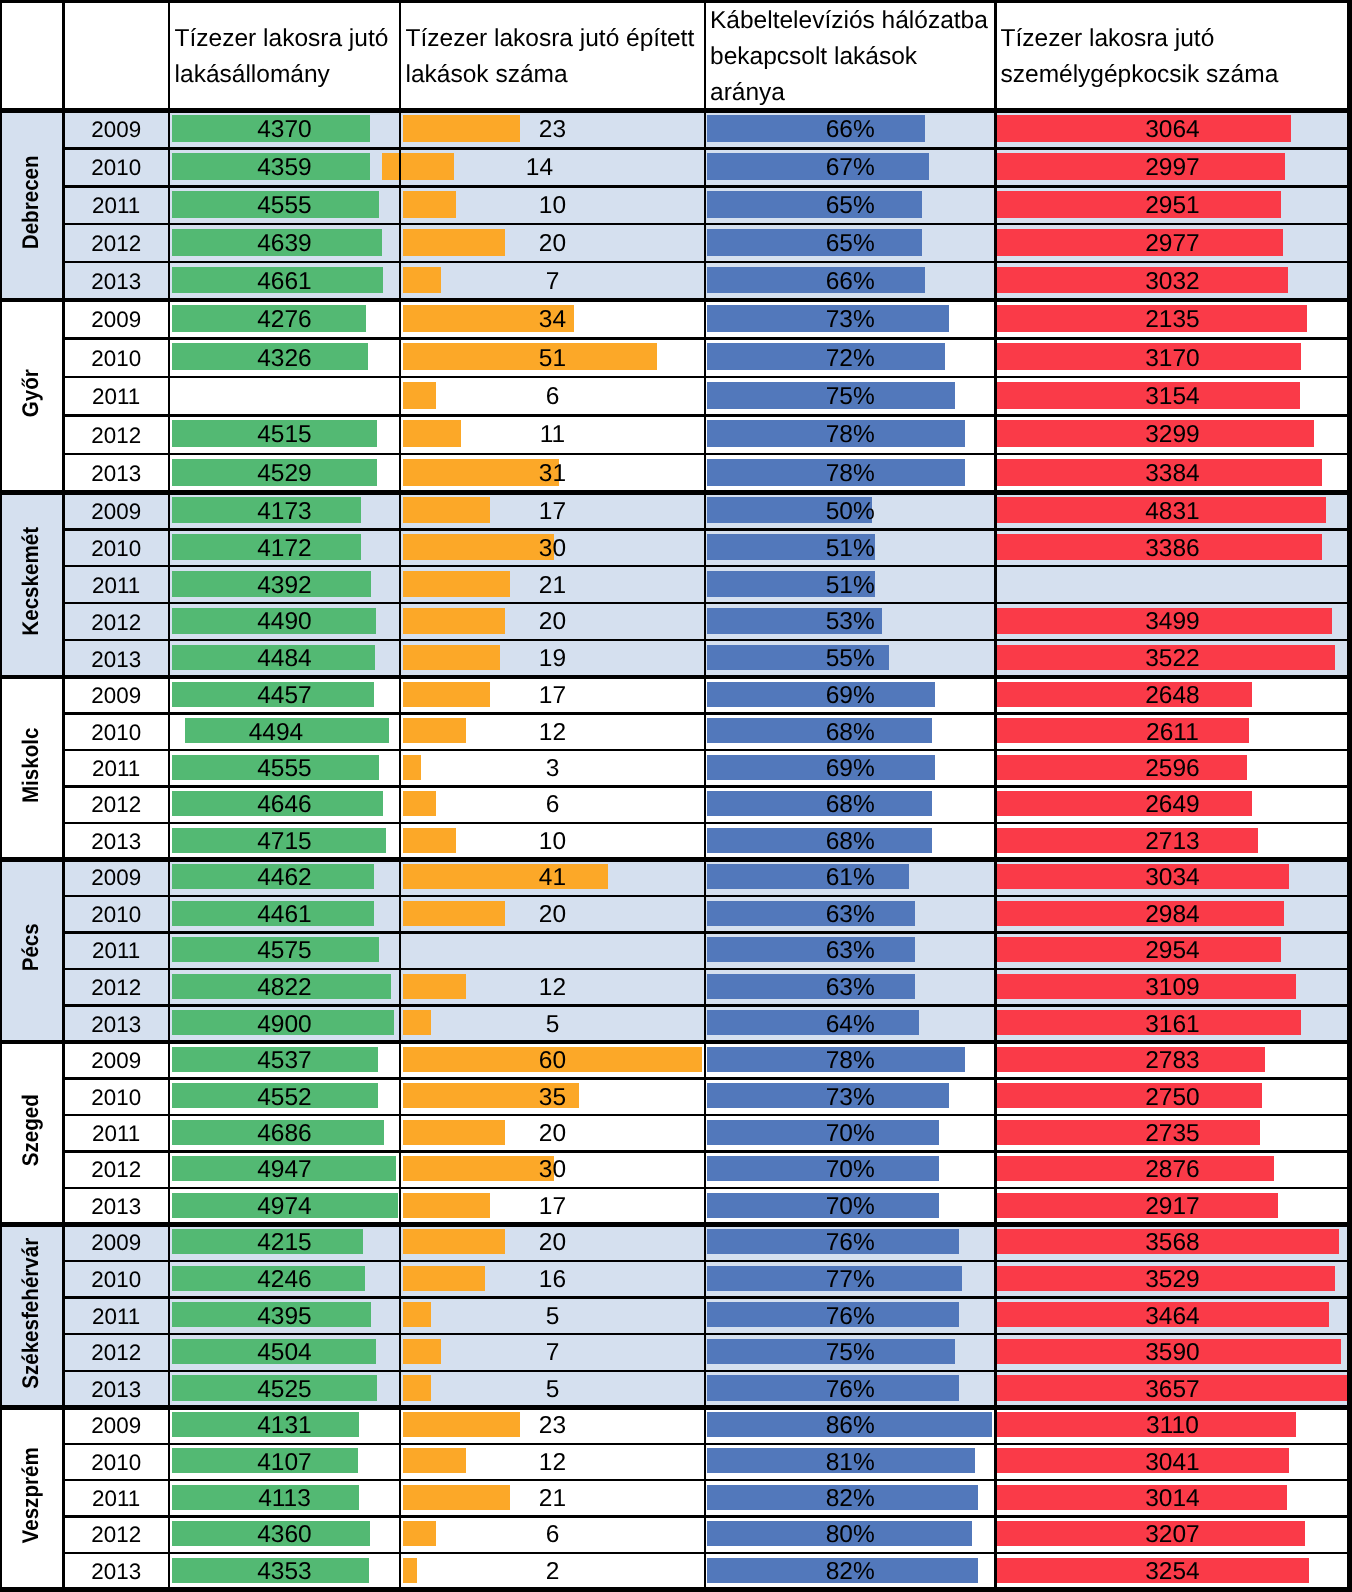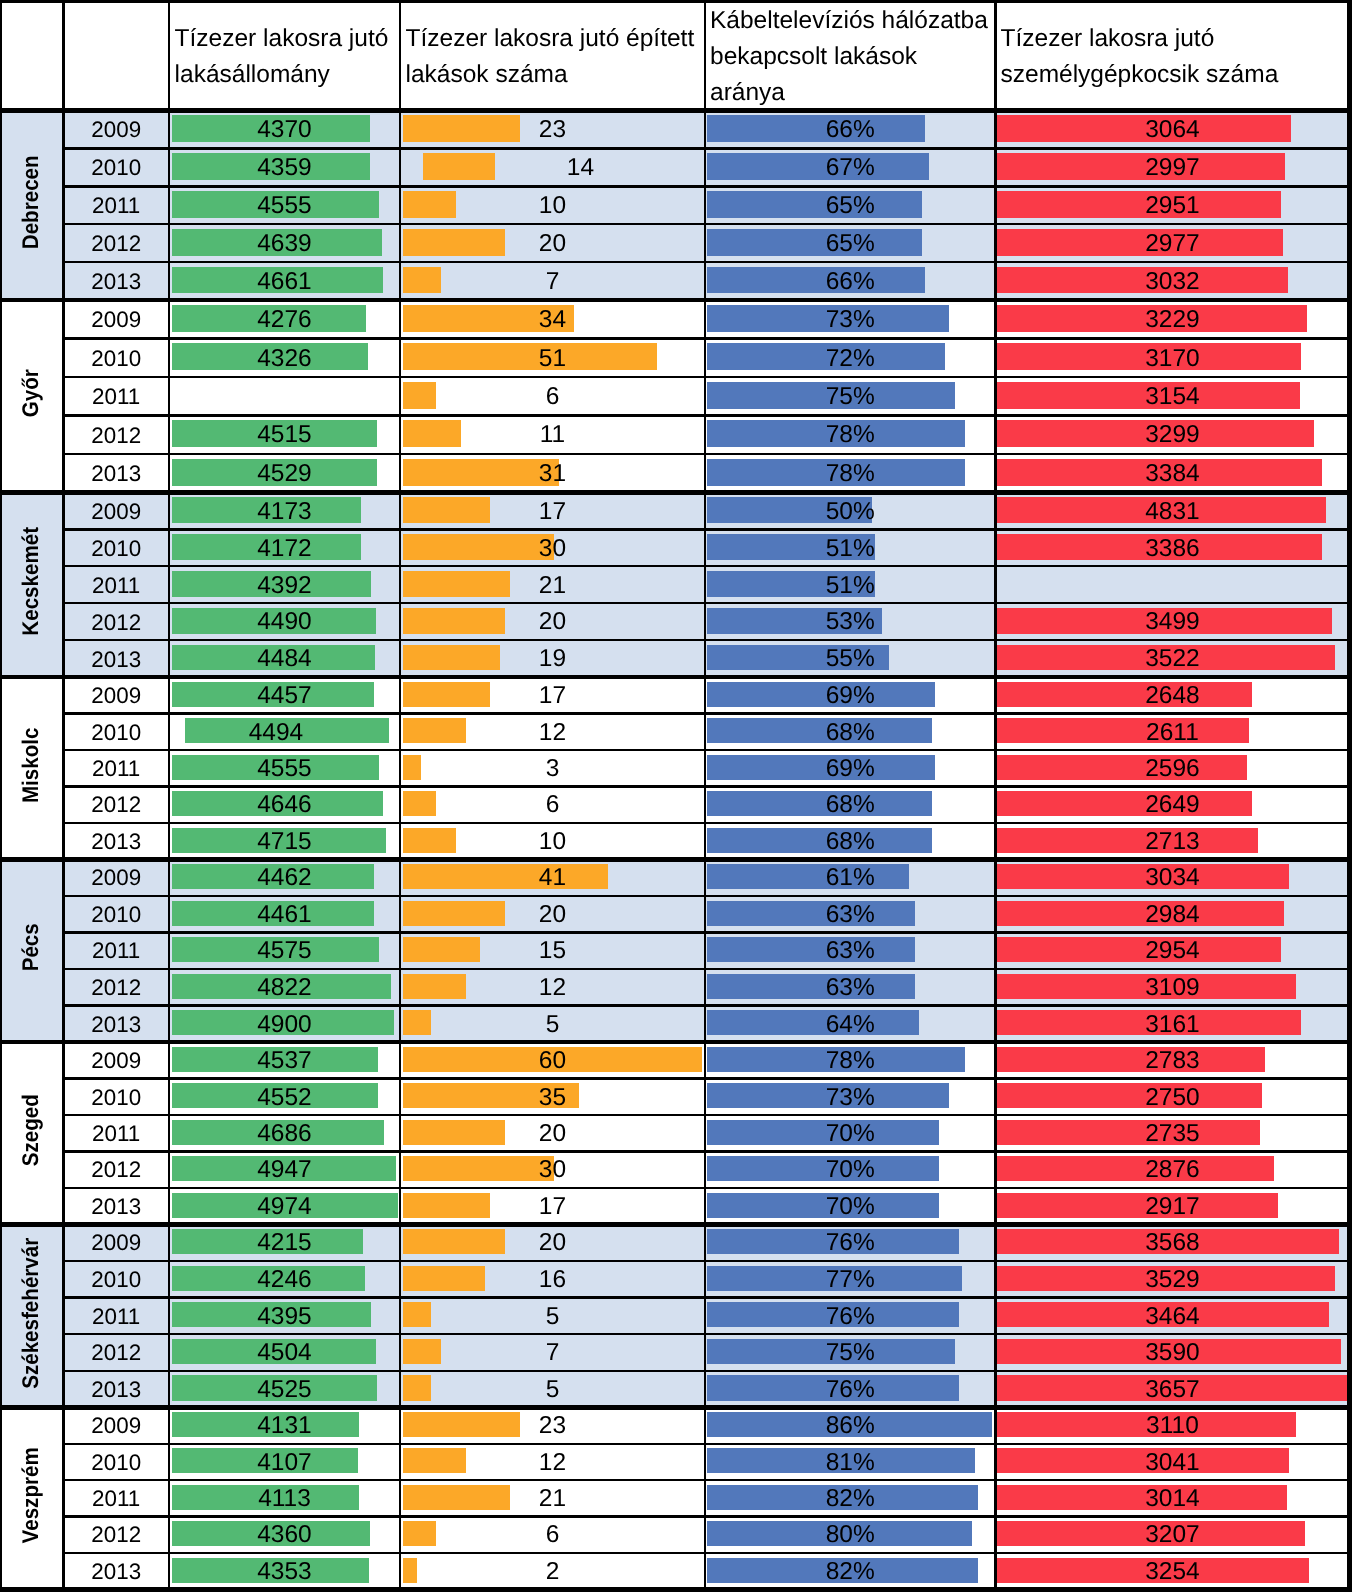--- a/index.html
+++ b/index.html
@@ -68,21 +68,21 @@
 <div class="rowgrp" style="top:148.44px;width:1349.5px;height:37.94px">
   <div class="tx yr" style="left:63.4px;width:105.6px">
         <span>2010</span>
       </div>
   <div class="cellbar" style="left:169.0px;width:231.0px">
     <div class="bar" style="margin-left:3.30px;top:4.70px;width:197.38px;height:26.54px;background:#53B973"></div>
     <div class="tx" style="left:0;width:100%">
           <span>4359</span>
         </div>
   </div>
-  <div class="cellbar" style="left:420px;width:321px">
+  <div class="cellbar" style="left:379px;width:321px">
     <div class="bar" style="margin-left:3.20px;top:4.70px;width:72.31px;height:26.54px;background:#FCA828"></div>
     <div class="tx" style="left:0;width:100%">
           <span>14</span>
         </div>
   </div>
   <div class="cellbar" style="left:705.0px;width:290.4px">
     <div class="bar" style="margin-left:2.00px;top:4.70px;width:221.58px;height:26.54px;background:#5278BB"></div>
     <div class="tx" style="left:0;width:100%">
           <span>67%</span>
         </div>
@@ -199,21 +199,21 @@
   </div>
   <div class="cellbar" style="left:705.0px;width:290.4px">
     <div class="bar" style="margin-left:2.00px;top:4.70px;width:241.53px;height:27.04px;background:#5278BB"></div>
     <div class="tx" style="left:0;width:100%">
           <span>73%</span>
         </div>
   </div>
   <div class="cellbar" style="left:995.4px;width:354.1px">
     <div class="bar" style="margin-left:1.90px;top:4.70px;width:309.72px;height:27.04px;background:#FA3A48"></div>
     <div class="tx" style="left:0;width:100%">
-          <span>3229</span>
+          <span>2135</span>
         </div>
   </div>
 </div>
 <div class="rowgrp" style="top:338.64px;width:1349.5px;height:38.44px">
   <div class="tx yr" style="left:63.4px;width:105.6px">
         <span>2010</span>
       </div>
   <div class="cellbar" style="left:169.0px;width:231.0px">
     <div class="bar" style="margin-left:3.30px;top:4.70px;width:195.88px;height:27.04px;background:#53B973"></div>
     <div class="tx" style="left:0;width:100%">
@@ -663,26 +663,20 @@
   </div>
 </div>
 <div class="rowgrp" style="top:932.42px;width:1349.5px;height:36.56px">
   <div class="tx yr" style="left:63.4px;width:105.6px">
         <span>2011</span>
       </div>
   <div class="cellbar" style="left:169.0px;width:231.0px">
     <div class="bar" style="margin-left:3.30px;top:4.70px;width:207.16px;height:25.16px;background:#53B973"></div>
     <div class="tx" style="left:0;width:100%">
           <span>4575</span>
-        </div>
-  </div>
-  <div class="cellbar" style="left:400.0px;width:305.0px">
-    <div class="bar" style="margin-left:3.20px;top:4.70px;width:77.22px;height:25.16px;background:#FCA828"></div>
-    <div class="tx" style="left:0;width:100%">
-          <span>15</span>
         </div>
   </div>
   <div class="cellbar" style="left:705.0px;width:290.4px">
     <div class="bar" style="margin-left:2.00px;top:4.70px;width:208.28px;height:25.16px;background:#5278BB"></div>
     <div class="tx" style="left:0;width:100%">
           <span>63%</span>
         </div>
   </div>
   <div class="cellbar" style="left:995.4px;width:354.1px">
     <div class="bar" style="margin-left:1.90px;top:4.70px;width:283.76px;height:25.16px;background:#FA3A48"></div>

